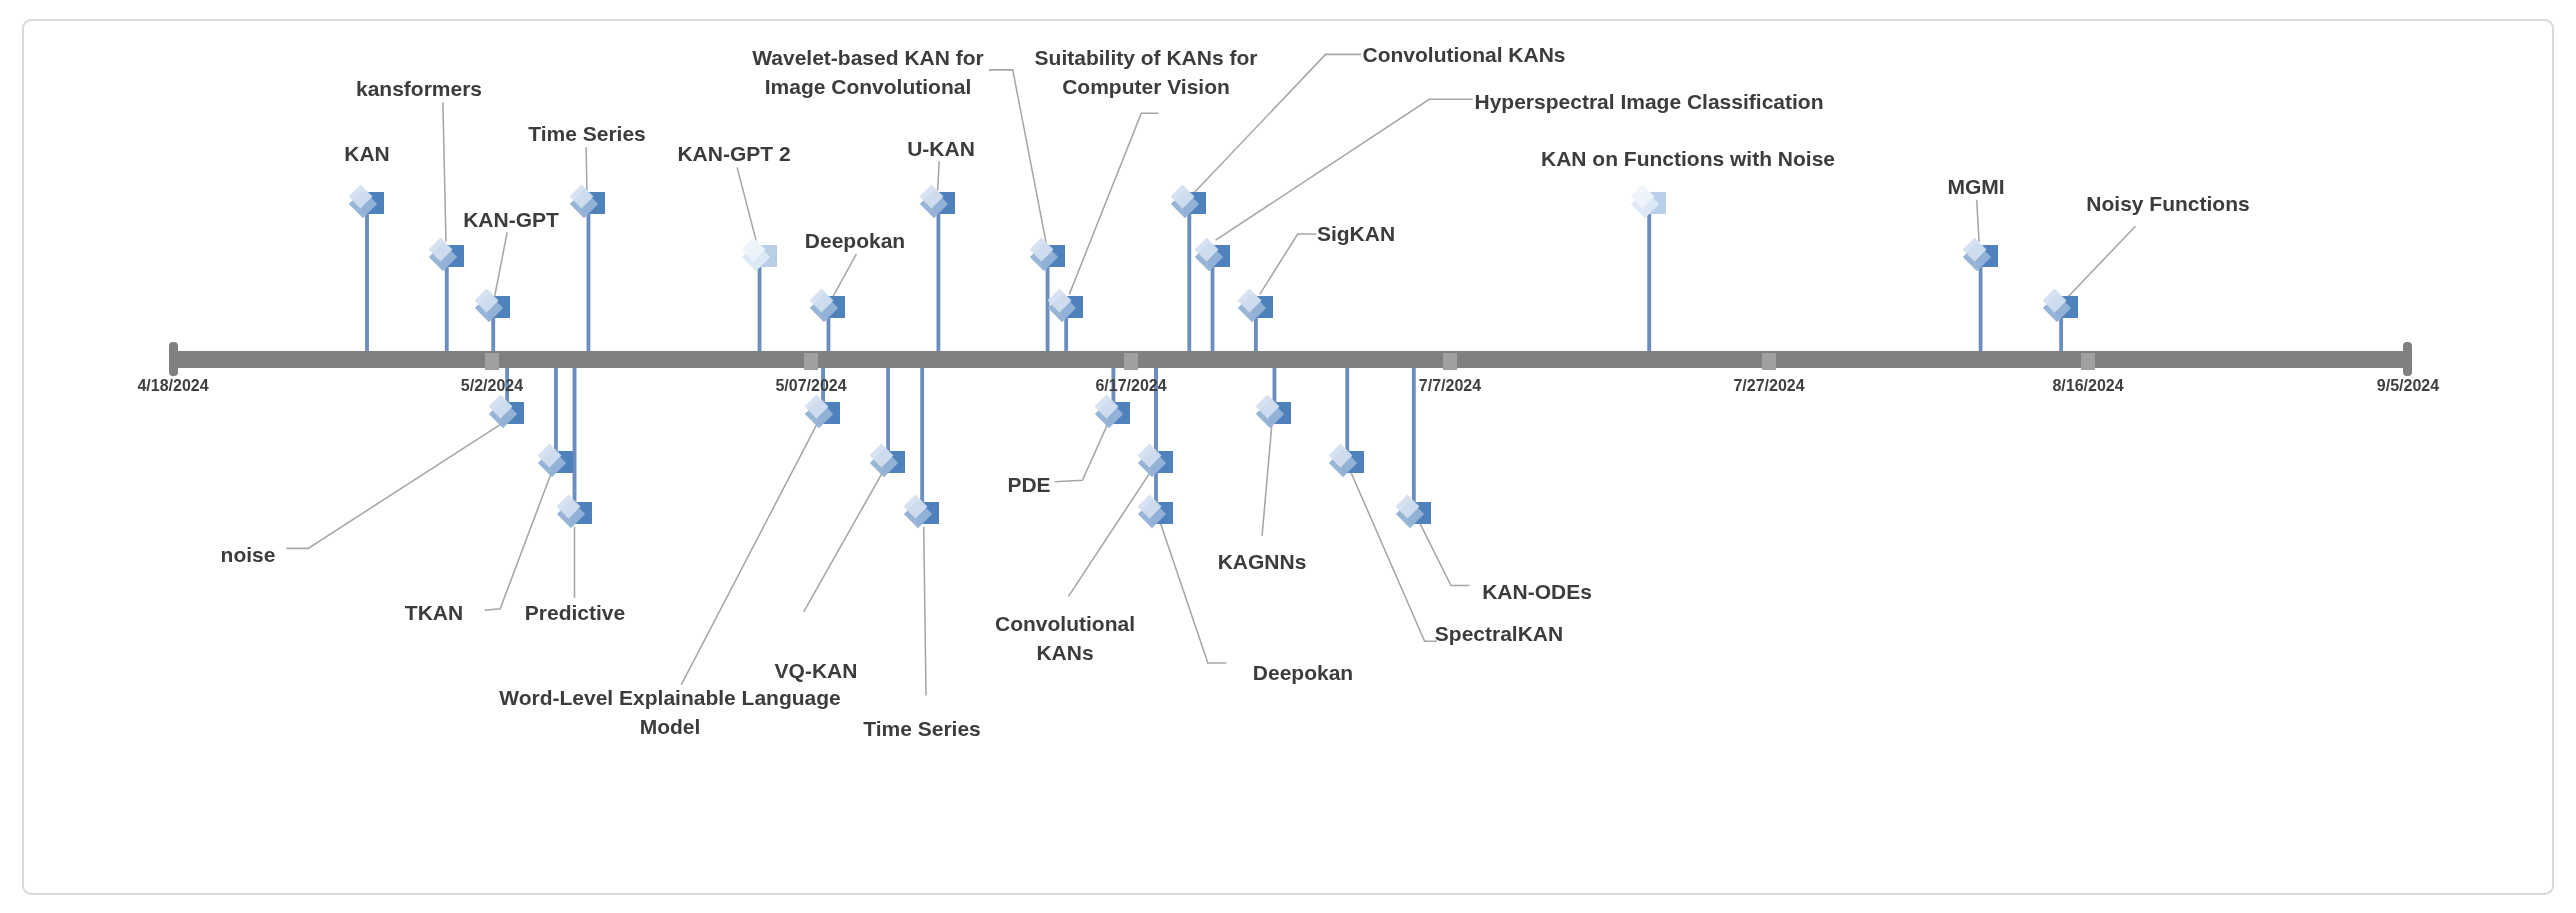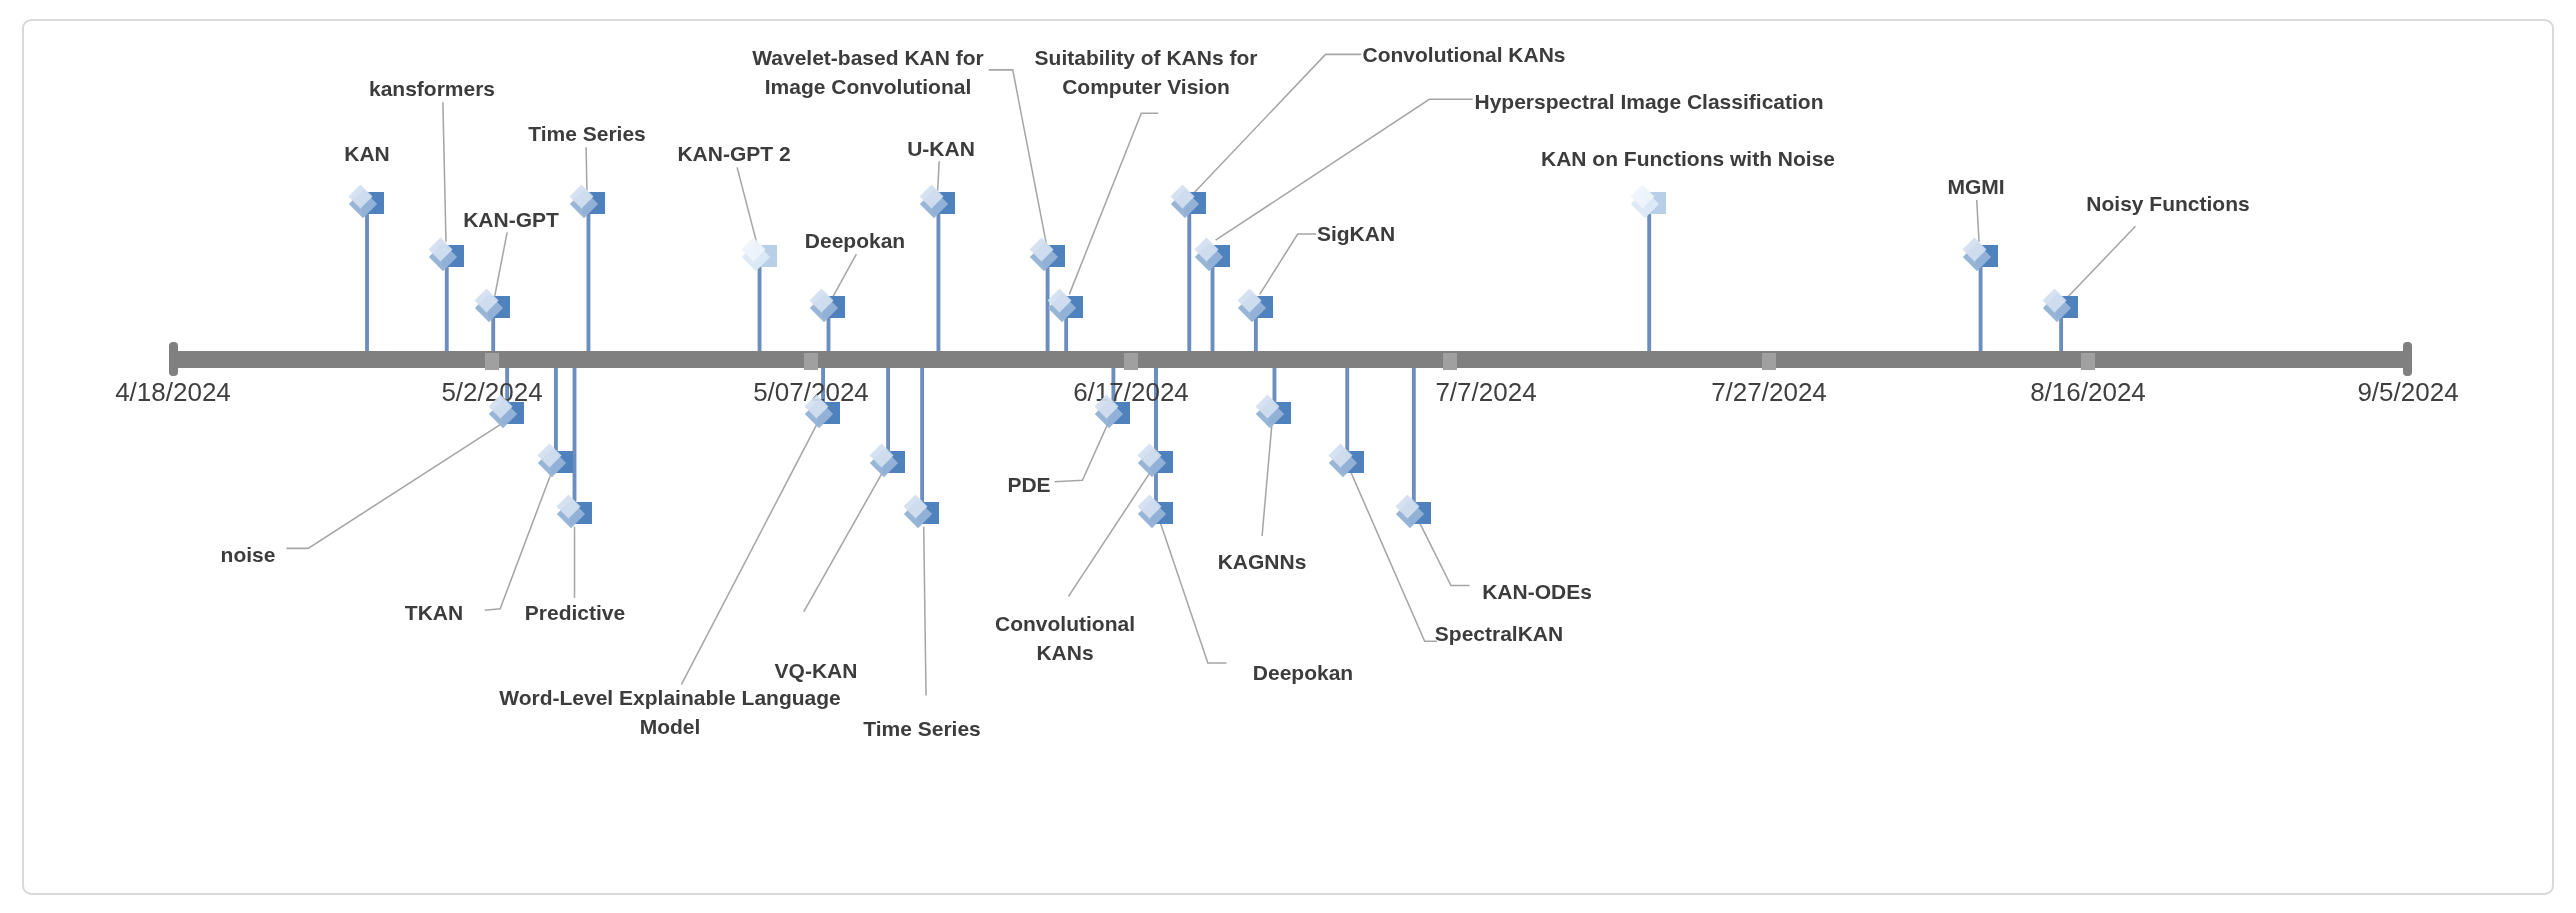--- a/index.html
+++ b/index.html
@@ -4,22 +4,22 @@
 <style>
   html,body{margin:0;padding:0;background:#ffffff;}
   .page{position:relative;width:2576px;height:914px;background:#fff;overflow:hidden;
         font-family:"Liberation Sans", sans-serif;}
   .chart-border{position:absolute;left:22px;top:18.6px;right:22px;bottom:18.6px;
         border:2.3px solid #d9d9d9;border-radius:9.3px;}
   #lines{position:absolute;left:0;top:0;width:2576px;height:914px;}
   .axis-bar{position:absolute;background:#808080;}
   .axis-cap{position:absolute;background:#808080;border-radius:3.9px;}
   .axis-tick{position:absolute;background:#a0a0a0;}
-  .date-label{position:absolute;transform:translate(-50%,0);font-weight:normal;
-        font-size:26px;color:#3f3f3f;white-space:nowrap;}
+  .date-label{position:absolute;transform:translate(-50%,0);font-weight:bold;
+        font-size:16px;color:#3f3f3f;white-space:nowrap;}
   .marker{position:absolute;width:34px;height:34px;transform:translate(-17px,-17px);}
   .marker .msq{position:absolute;left:11.6px;top:6.2px;width:22px;height:22px;background:#4f81bd;}
   .marker .md1{position:absolute;left:3.1px;top:7.7px;width:20px;height:20px;background:#95b3d7;
         transform:rotate(45deg);opacity:.97;}
   .marker .md2{position:absolute;left:1.5px;top:1.5px;width:17px;height:17px;background:#d2e0f0;
         transform:rotate(45deg);opacity:.92;}
   .marker.light .msq{background:#b9cfe7;}
   .marker.light .md1{background:#dce8f5;}
   .marker.light .md2{background:#eef4fb;}
   .milestone-label{position:absolute;transform:translate(-50%,-50%);font-weight:bold;
@@ -91,36 +91,36 @@
       <div class="axis-tick" style="left: 485px; top: 353px; width: 14px; height: 17px; background: rgb(160, 160, 160);"></div>
       <div class="axis-tick" style="left: 804px; top: 353px; width: 14px; height: 17px; background: rgb(160, 160, 160);"></div>
       <div class="axis-tick" style="left: 1124px; top: 353px; width: 14px; height: 17px; background: rgb(160, 160, 160);"></div>
       <div class="axis-tick" style="left: 1443px; top: 353px; width: 14px; height: 17px; background: rgb(160, 160, 160);"></div>
       <div class="axis-tick" style="left: 1762px; top: 353px; width: 14px; height: 17px; background: rgb(160, 160, 160);"></div>
       <div class="axis-tick" style="left: 2081px; top: 353px; width: 14px; height: 17px; background: rgb(160, 160, 160);"></div>
       <div class="date-label" style="left: 173px; top: 377px;">4/18/2024</div>
       <div class="date-label" style="left: 492px; top: 377px;">5/2/2024</div>
       <div class="date-label" style="left: 811px; top: 377px;">5/07/2024</div>
       <div class="date-label" style="left: 1131px; top: 377px;">6/17/2024</div>
-      <div class="date-label" style="left: 1486px; top: 377px;">7/7/2024</div>
+      <div class="date-label" style="left: 1450px; top: 377px;">7/7/2024</div>
       <div class="date-label" style="left: 1769px; top: 377px;">7/27/2024</div>
       <div class="date-label" style="left: 2088px; top: 377px;">8/16/2024</div>
       <div class="date-label" style="left: 2408px; top: 377px;">9/5/2024</div>
       <div class="marker" style="left: 367px; top: 203px;">
         <span class="msq"></span>
         <span class="md1"></span>
         <span class="md2"></span>
       </div>
       <div class="milestone-label" style="left: 367px; top: 153px;">KAN</div>
       <div class="marker" style="left: 447px; top: 256px;">
         <span class="msq"></span>
         <span class="md1"></span>
         <span class="md2"></span>
       </div>
-      <div class="milestone-label" style="left: 432px; top: 88px;">kansformers</div>
+      <div class="milestone-label" style="left: 419px; top: 88px;">kansformers</div>
       <div class="marker" style="left: 493px; top: 307px;">
         <span class="msq"></span>
         <span class="md1"></span>
         <span class="md2"></span>
       </div>
       <div class="milestone-label" style="left: 511px; top: 219px;">KAN-GPT</div>
       <div class="marker" style="left: 588px; top: 203px;">
         <span class="msq"></span>
         <span class="md1"></span>
         <span class="md2"></span>

